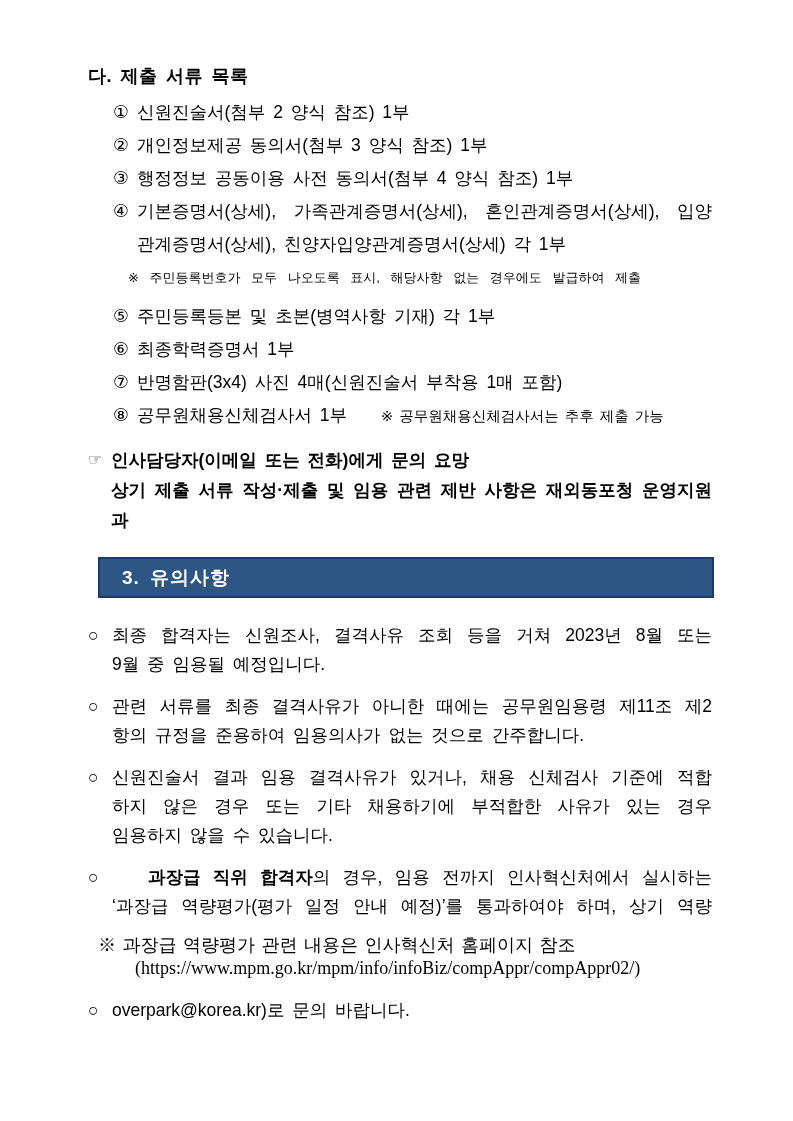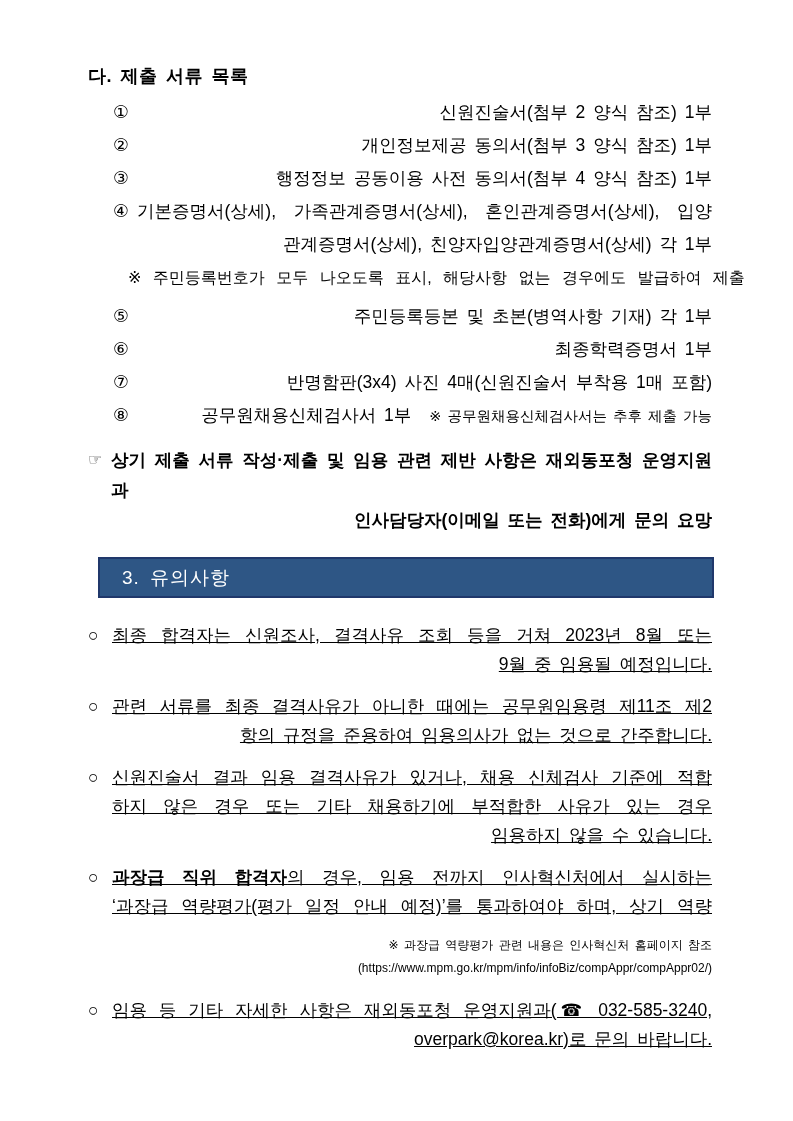--- a/index.html
+++ b/index.html
@@ -23,65 +23,66 @@
   }
   
   .doclist { margin-left:25px; }
   .doc-item {
     display:flex; font-size:17.5px; line-height:33px;
     word-spacing:3px;
   }
   .doc-item .num { flex:none; width:24px; }
   .doc-item .body { flex:1; min-width:0; }
   .gap-top { margin-top:6px; }
-  .line { line-height:inherit;text-align:right; }
+  .line { line-height:inherit; }
   
   .j { text-align:justify; text-align-last:justify; }
   .sub-note {
-    font-size:16px; line-height:33px;
+    font-size:13px; line-height:33px;
     margin-left:-9px; white-space:nowrap;
     word-spacing:7px;
   }
   .inline-note {
-    font-size:14.5px; margin-left:18px; word-spacing:2px;
+    font-size:14.5px; margin-left:34px; word-spacing:2px;
   }
   
   .contact {
     display:flex; margin-top:12px;
     font-size:17.5px; font-weight:bold; line-height:30px;
     word-spacing:3px;
   }
   .contact .sym { flex:none; width:23px; font-weight:normal; color:#333333; font-size:16px; }
   .contact .body { flex:1; min-width:0; }
   
   .section-header {
     box-sizing:border-box;
     margin:22px -2px 0 10px;
     height:41px;
     background:#2e5685;
     border:2px solid #20386b;
     display:flex; align-items:center;
     padding-left:22px;
-    color:#ffffff; font-size:19px; font-weight:normal;
+    color:#ffffff; font-size:19px; font-weight:bold;
     letter-spacing:1px; word-spacing:4px;
   }
   
   .notices { margin-top:23px; }
   .notice {
     display:flex; font-size:17.5px; line-height:29px;
     margin-bottom:13px; word-spacing:3px;
   }
   .notice .bullet { flex:none; width:24px; }
-  .notice .body { flex:1; min-width:0;text-decoration:underline; }
-  .b { font-weight:bold; }
+  .notice .body { flex:1; min-width:0; }
+  .b { font-weight:bold;margin-left:36px; }
   
   .mpm-note {
     margin:4px 0 16px 10px;
-    font-size:12px; line-height:23px;
+    font-size:18px; line-height:23px;
     word-spacing:2px;
+    font-family:Liberation Serif, serif;
   }
   .mpm-note .l2 { margin-left:37px; }
 </style>
 </head>
 <body>
 
 <div class="page">
 
   <div class="heading">다. 제출 서류 목록</div>
 
@@ -145,22 +146,22 @@
           <span>공무원채용신체검사서 1부</span><span class="inline-note">※ 공무원채용신체검사서는 추후 제출 가능</span>
         </div>
       </div>
     </div>
 
   </div>
 
   <div class="contact">
     <span class="sym">☞</span>
     <div class="body">
+      <div class="line">인사담당자(이메일 또는 전화)에게 문의 요망</div>
       <div class="line j">상기 제출 서류 작성·제출 및 임용 관련 제반 사항은 재외동포청 운영지원과</div>
-      <div class="line">인사담당자(이메일 또는 전화)에게 문의 요망</div>
     </div>
   </div>
 
   <div class="section-header">
     <span>3. 유의사항</span>
   </div>
 
   <div class="notices">
 
     <div class="notice">
@@ -197,20 +198,19 @@
     </div>
 
     <div class="mpm-note">
       <div class="line">※ 과장급 역량평가 관련 내용은 인사혁신처 홈페이지 참조</div>
       <div class="line l2">(https://www.mpm.go.kr/mpm/info/infoBiz/compAppr/compAppr02/)</div>
     </div>
 
     <div class="notice">
       <span class="bullet">○</span>
       <div class="body">
-        <div class="line j">임용 등 기타 자세한 사항은 재외동포청 운영지원과(☎ 032-585-3240,</div>
         <div class="line">overpark@korea.kr)로 문의 바랍니다.</div>
       </div>
     </div>
 
   </div>
 
 </div>
 
 </body></html>

